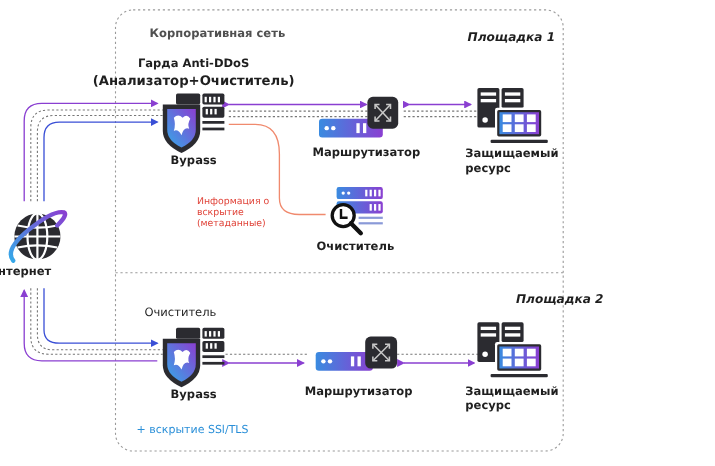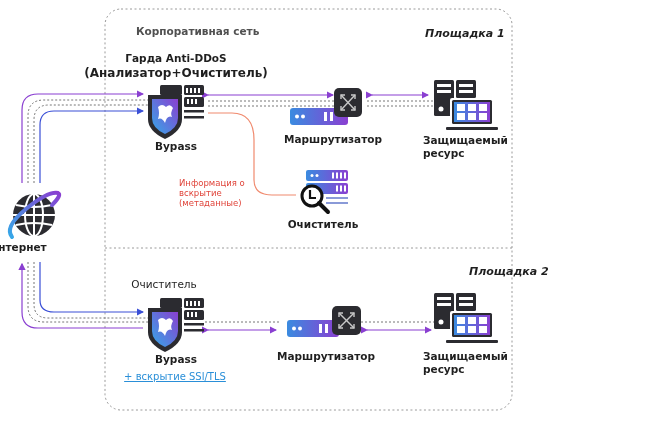--- a/index.html
+++ b/index.html
@@ -226,19 +226,19 @@
   <div>вскрытие</div>
   <div>(метаданные)</div>
 </div>
 
 <div class="lbl t-dev center" style="left:323px;top:218px;">Очиститель</div>
 
 <div class="lbl t-dev center" style="left:18px;top:241px;">Интернет</div>
 
 <div class="lbl t-dev center" style="left:164px;top:278px;font-weight:normal;">Очиститель</div>
 <div class="lbl t-dev center" style="left:176px;top:353px;">Bypass</div>
-<div class="lbl t-ssl center" style="left:175px;top:371px;text-decoration:underline;">+ вскрытие SSl/TLS</div>
+<div class="lbl t-ssl center" style="left:175px;top:386px;">+ вскрытие SSl/TLS</div>
 
 <div class="lbl t-dev center" style="left:326px;top:350px;">Маршрутизатор</div>
 <div class="lbl t-dev" style="left:423px;top:350px;line-height:13px;">
   <div>Защищаемый</div>
   <div>ресурс</div>
 </div>
 
 </body></html>

